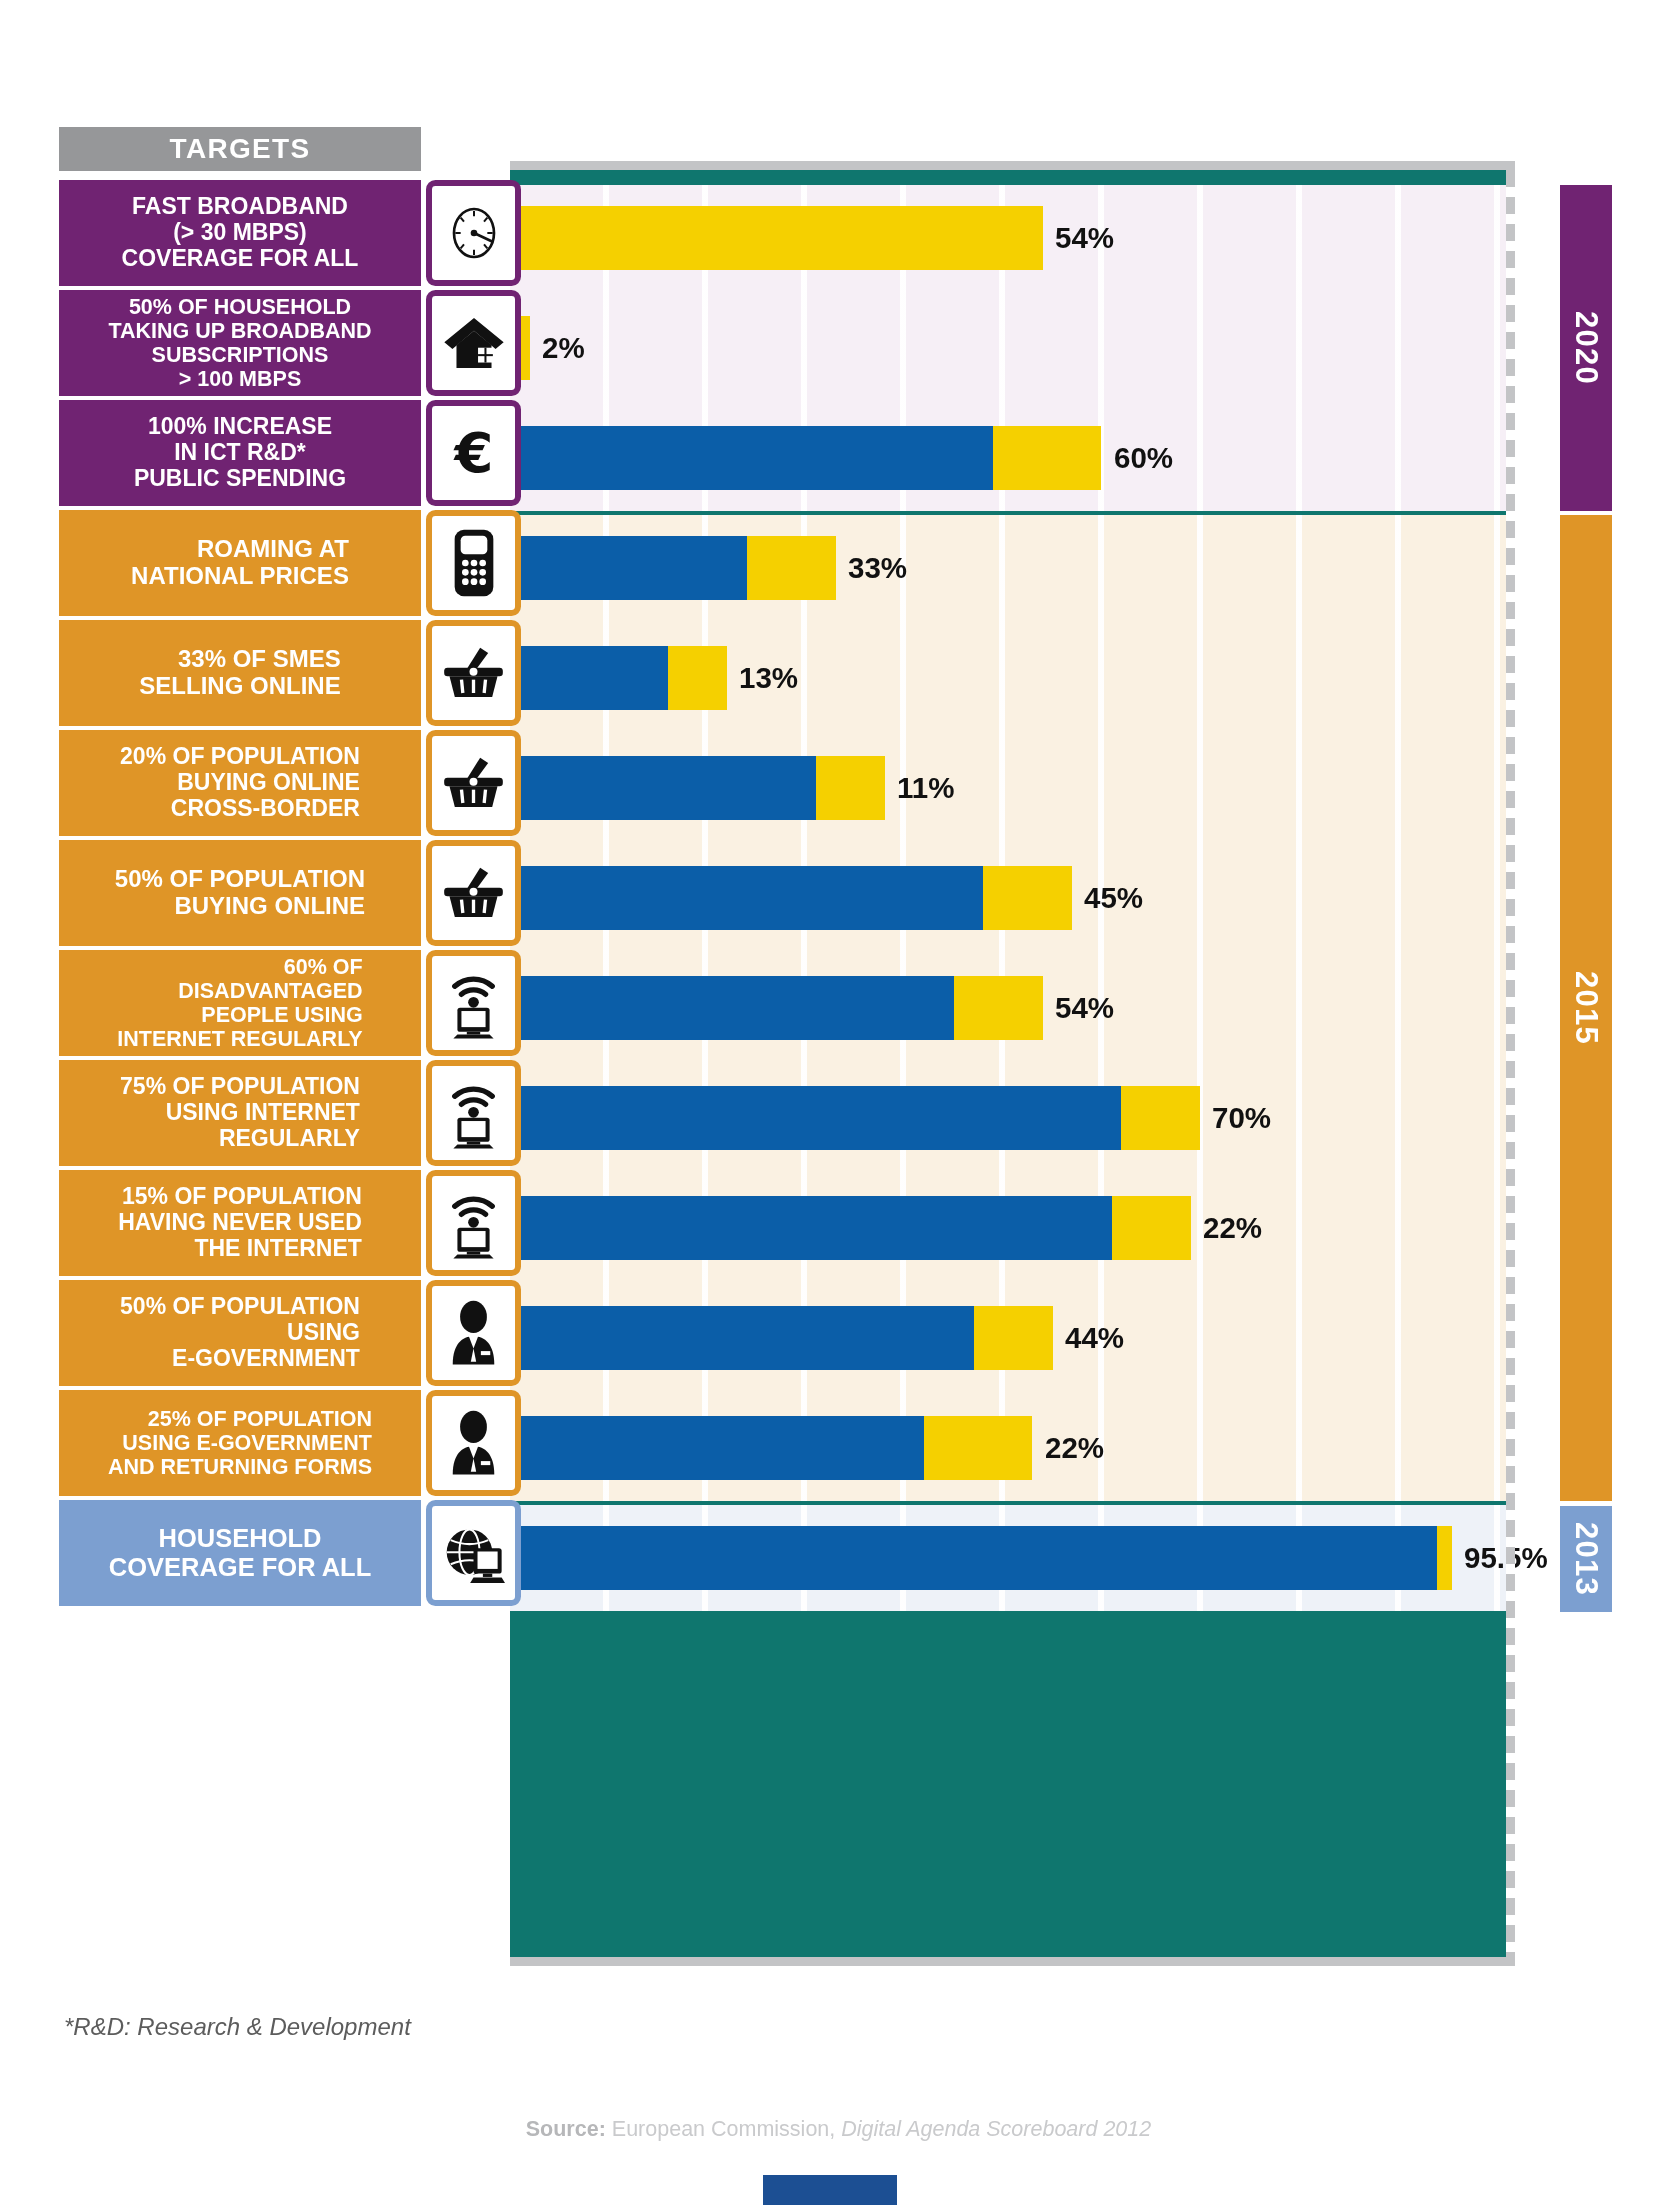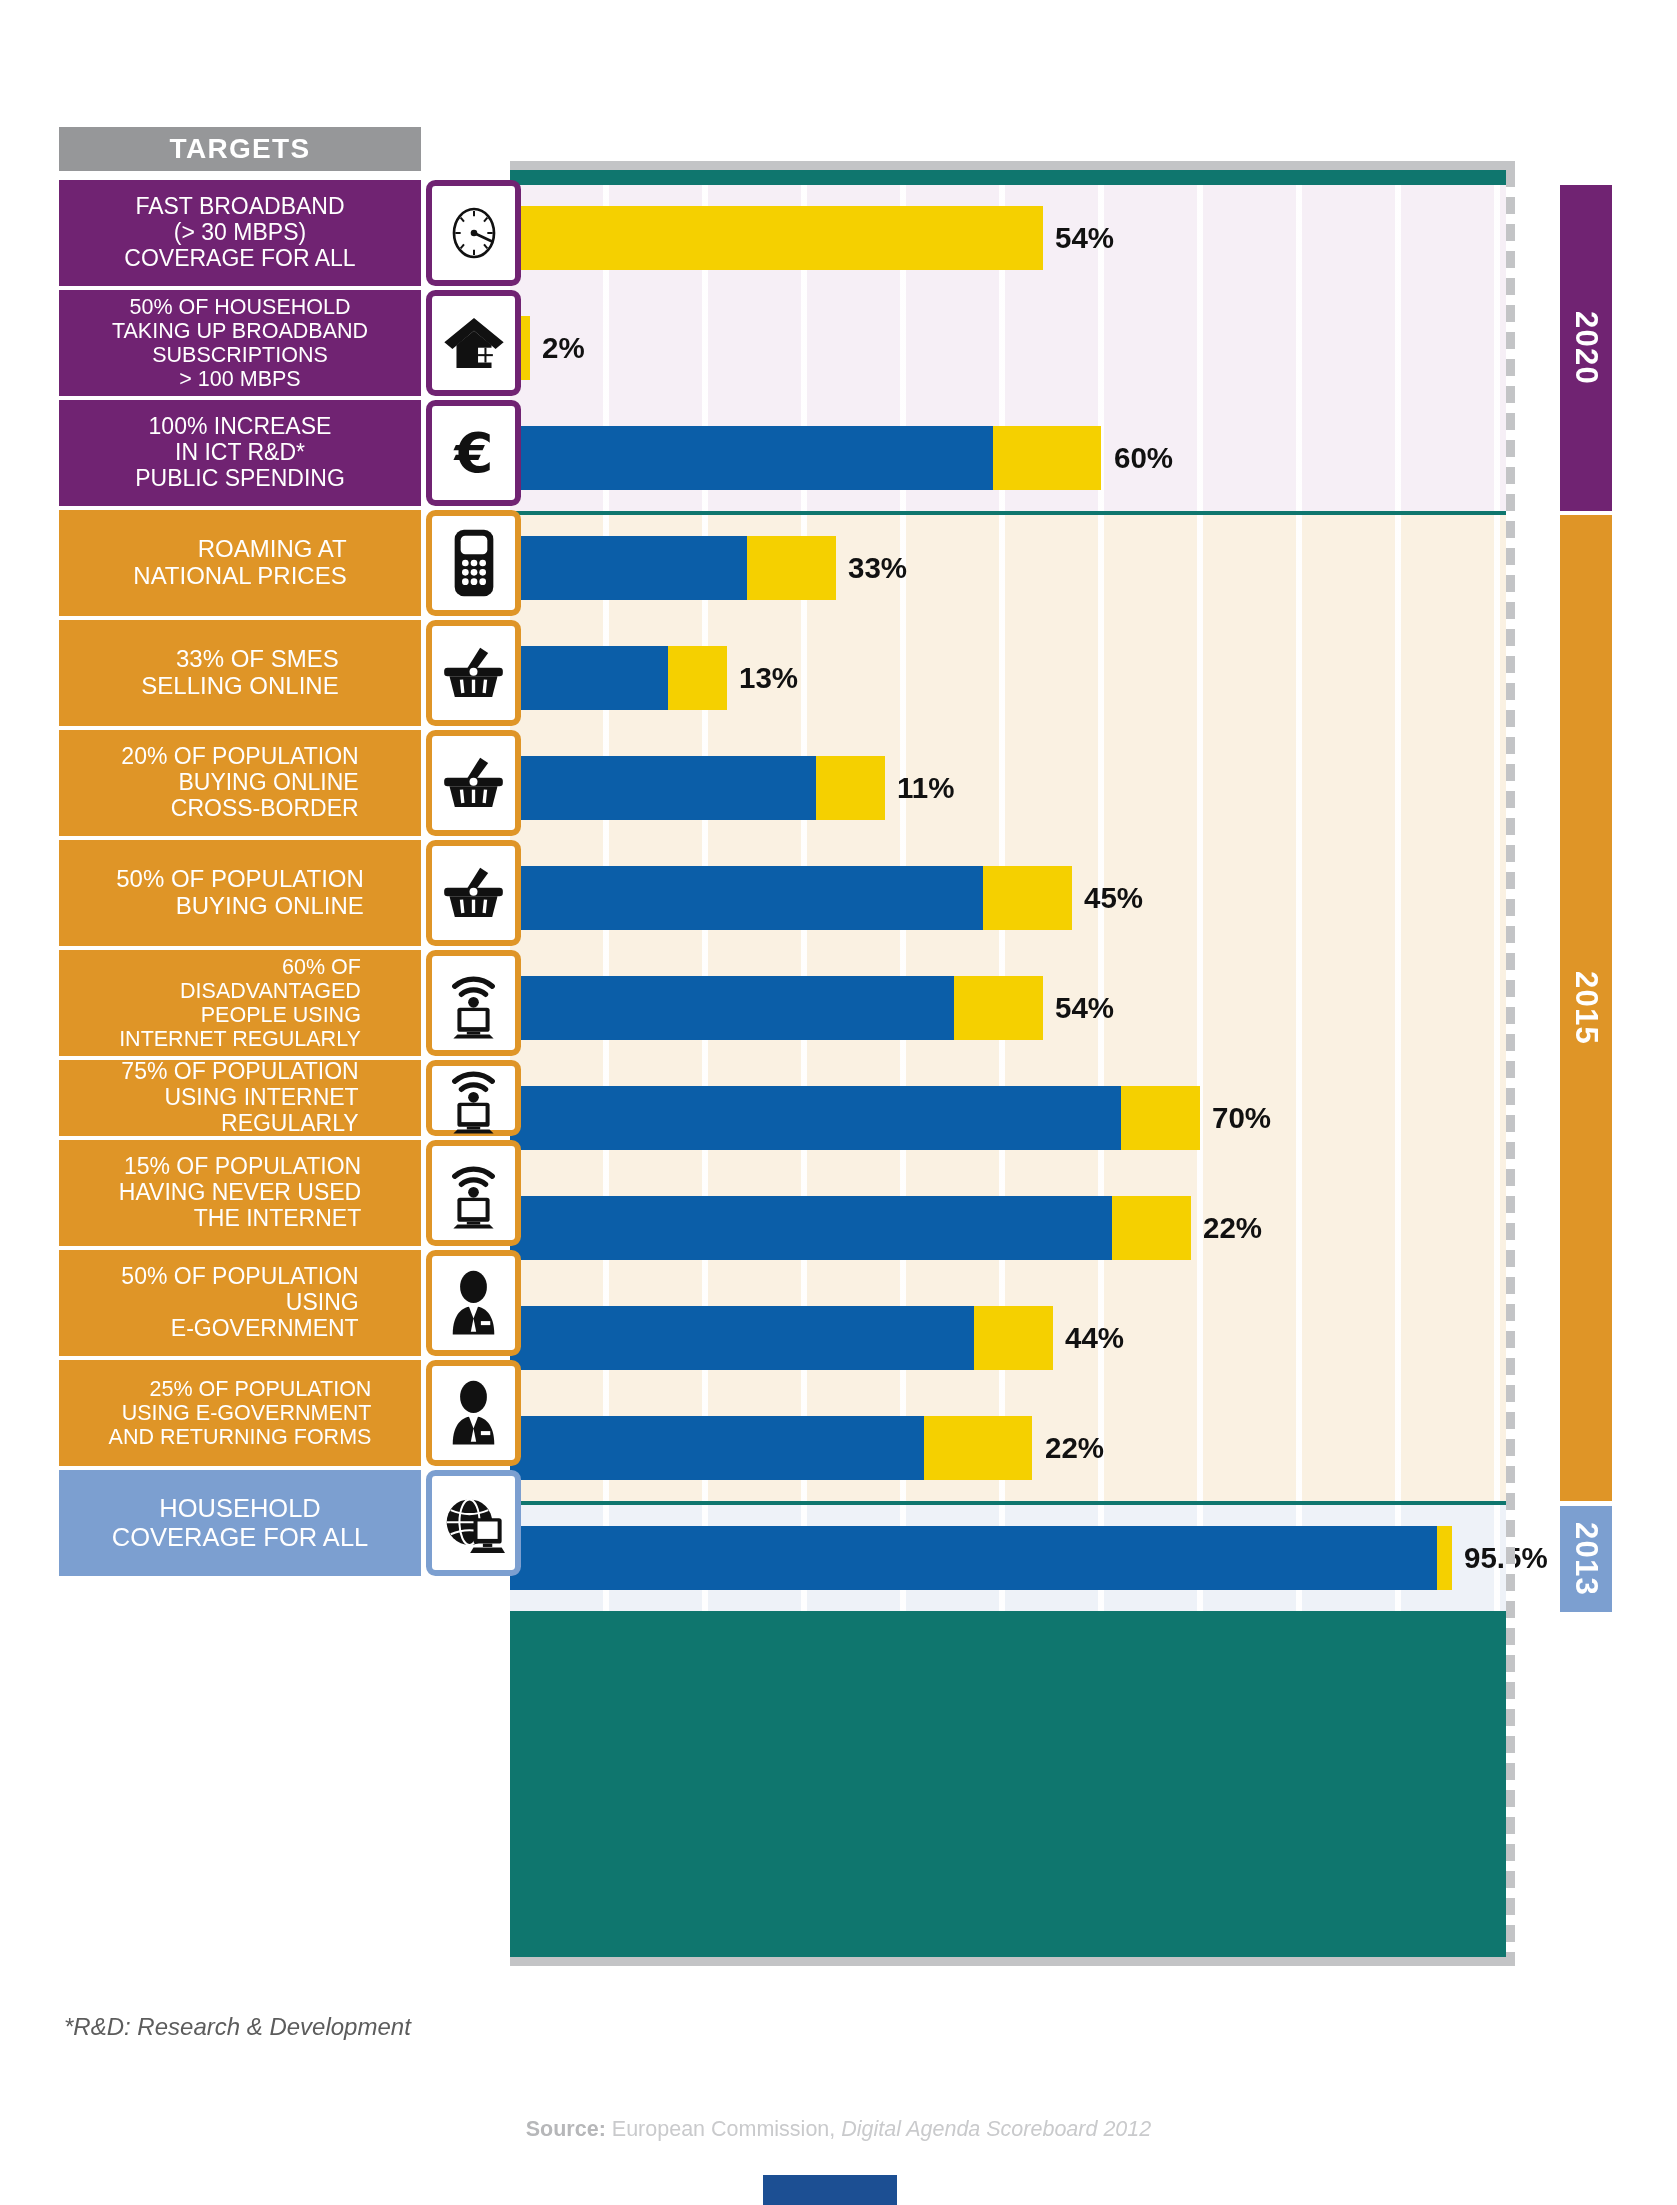--- a/index.html
+++ b/index.html
@@ -30,21 +30,21 @@
     font-size: 28px; font-weight: bold; letter-spacing: 1.3px;
   }
 
   
   .rows { position: absolute; left: 59px; top: 180px; width: 463px; }
   .row {
     position: relative; display: flex; align-items: stretch; margin-bottom: 4px;
   }
   .row-label {
     width: 362px; display: flex; align-items: center; justify-content: center;
-    text-align: center; color: #ffffff; font-weight: normal;
+    text-align: center; color: #ffffff; font-weight: bold;
     line-height: 1.12; padding: 4px 6.7px;
   }
   .row-icon {
     width: 95px; margin-left: 5.4px;
     display: flex; align-items: center; justify-content: center;
     background: #ffffff; border-radius: 9.4px;
     border: 6px solid #702372;
   }
   .row-icon svg { display: block; }
   
@@ -335,21 +335,21 @@
       <path d="M32 42 A28 28 0 0 1 68 42"></path>
     </g>
     <circle cx="50" cy="54" r="8" fill="#111"></circle>
     <rect x="26" y="62" width="48" height="36" rx="4" fill="#111"></rect>
     <rect x="32" y="67" width="36" height="24" fill="#fff"></rect>
     <rect x="40" y="98" width="20" height="4" fill="#111"></rect>
     <path d="M26 102 L74 102 L80 108 L20 108 Z" fill="#111"></path>
           </svg>
         </div>
       </div>
-      <div class="row o" style="height: 76px;">
+      <div class="row o" style="height: 106px;">
         <div class="row-label" style="font-size: 23px;">
           <div><span>75% OF POPULATION</span><br><span>USING INTERNET</span><br><span>REGULARLY</span></div>
         </div>
         <div class="row-icon">
           <svg width="67" height="74" viewBox="0 0 100 110">
     <g fill="none" stroke="#111" stroke-width="8" stroke-linecap="round">
       <path d="M22 30 A42 42 0 0 1 78 30"></path>
       <path d="M32 42 A28 28 0 0 1 68 42"></path>
     </g>
     <circle cx="50" cy="54" r="8" fill="#111"></circle>

